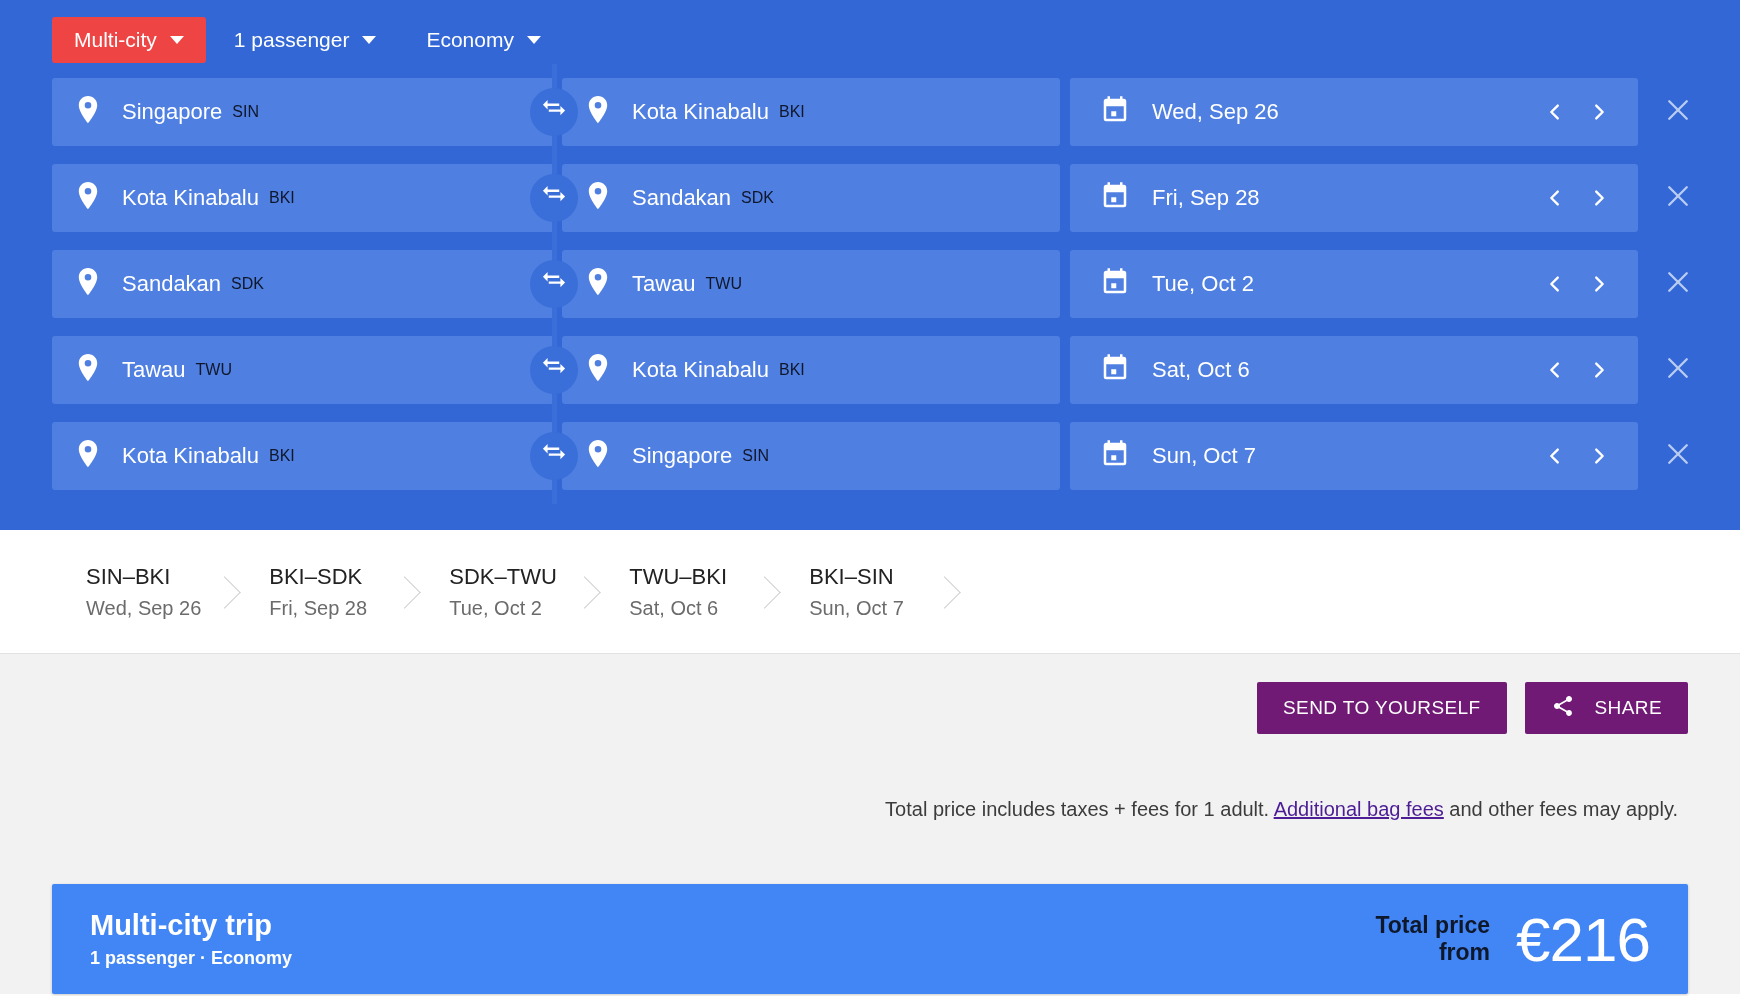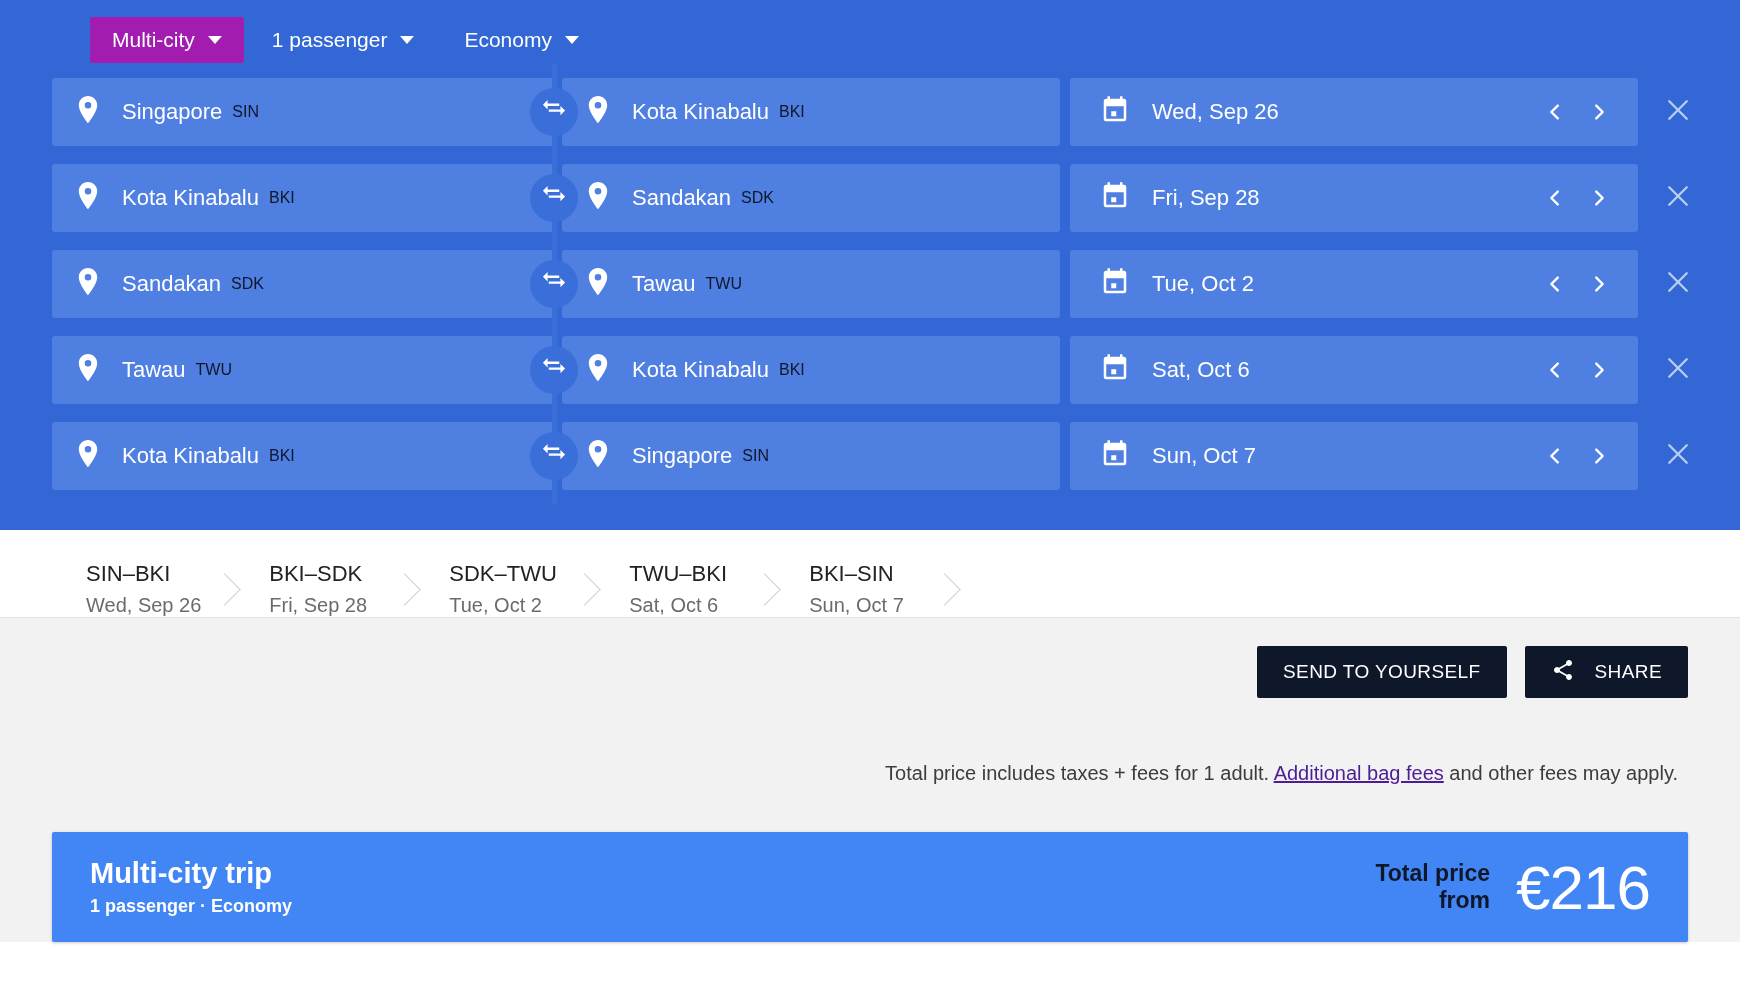--- a/index.html
+++ b/index.html
@@ -32,21 +32,21 @@
     align-items: center;
     gap: 13px;
     height: 46px;
     padding: 0 22px;
     border-radius: 3px;
     color: #ffffff;
     font-size: 21px;
     cursor: pointer;
     white-space: nowrap;
   }
-  .opt-chip.active { background: #a21caf; margin-left: 38px; }
+  .opt-chip.active { background: #ef4444; }
 
   .caret {
     width: 0; height: 0;
     border-left: 7px solid transparent;
     border-right: 7px solid transparent;
     border-top: 8px solid #ffffff;
     display: inline-block;
   }
 
   
@@ -136,23 +136,23 @@
   .row-close {
     width: 52px; height: 68px;
     display: flex; align-items: center; justify-content: center;
     margin-left: 14px;
     cursor: pointer;
   }
 
   
   .tabbar {
     background: #ffffff;
-    height: 88px;
-    display: flex;
-    align-items: flex-end;
+    height: 124px;
+    display: flex;
+    align-items: center;
     padding-left: 52px;
     border-bottom: 1px solid #e2e2e2;
   }
 
   .leg-tab {
     position: relative;
     display: flex;
     flex-direction: column;
     justify-content: center;
     padding: 0 34px 0 34px;
@@ -184,21 +184,21 @@
   
   .actions-area {
     background: #f2f2f2;
     padding: 28px 52px 0 52px;
     min-height: 192px;
   }
 
   .btn-row { display: flex; justify-content: flex-end; gap: 18px; }
 
   .gbtn {
-    background: #0f172a;
+    background: #701a75;
     color: #ffffff;
     border: none;
     height: 52px;
     padding: 0 26px;
     border-radius: 2px;
     font-size: 19px;
     font-family: "Liberation Sans", sans-serif;
     letter-spacing: .4px;
     display: flex;
     align-items: center;
@@ -219,20 +219,21 @@
   .price-banner-wrap { background: #f2f2f2; padding: 22px 52px 0 52px; }
   .price-banner {
     background: #4285f4;
     border-radius: 2px;
     height: 110px;
     display: flex;
     align-items: center;
     justify-content: space-between;
     padding: 0 38px 0 38px;
     box-shadow: 0 1px 3px rgba(0,0,0,.22);
+    margin-top: 16px;
   }
   .pb-title { font-size: 29px; color: #ffffff; font-weight: bold; margin-bottom: 6px; }
   .pb-sub { font-size: 18px; color: #ffffff; font-weight: bold; }
 
   .pb-right { display: flex; align-items: center; gap: 26px; }
   .pb-total {
     text-align: right;
     color: #0f172a;
     font-size: 23px;
     font-weight: bold;

